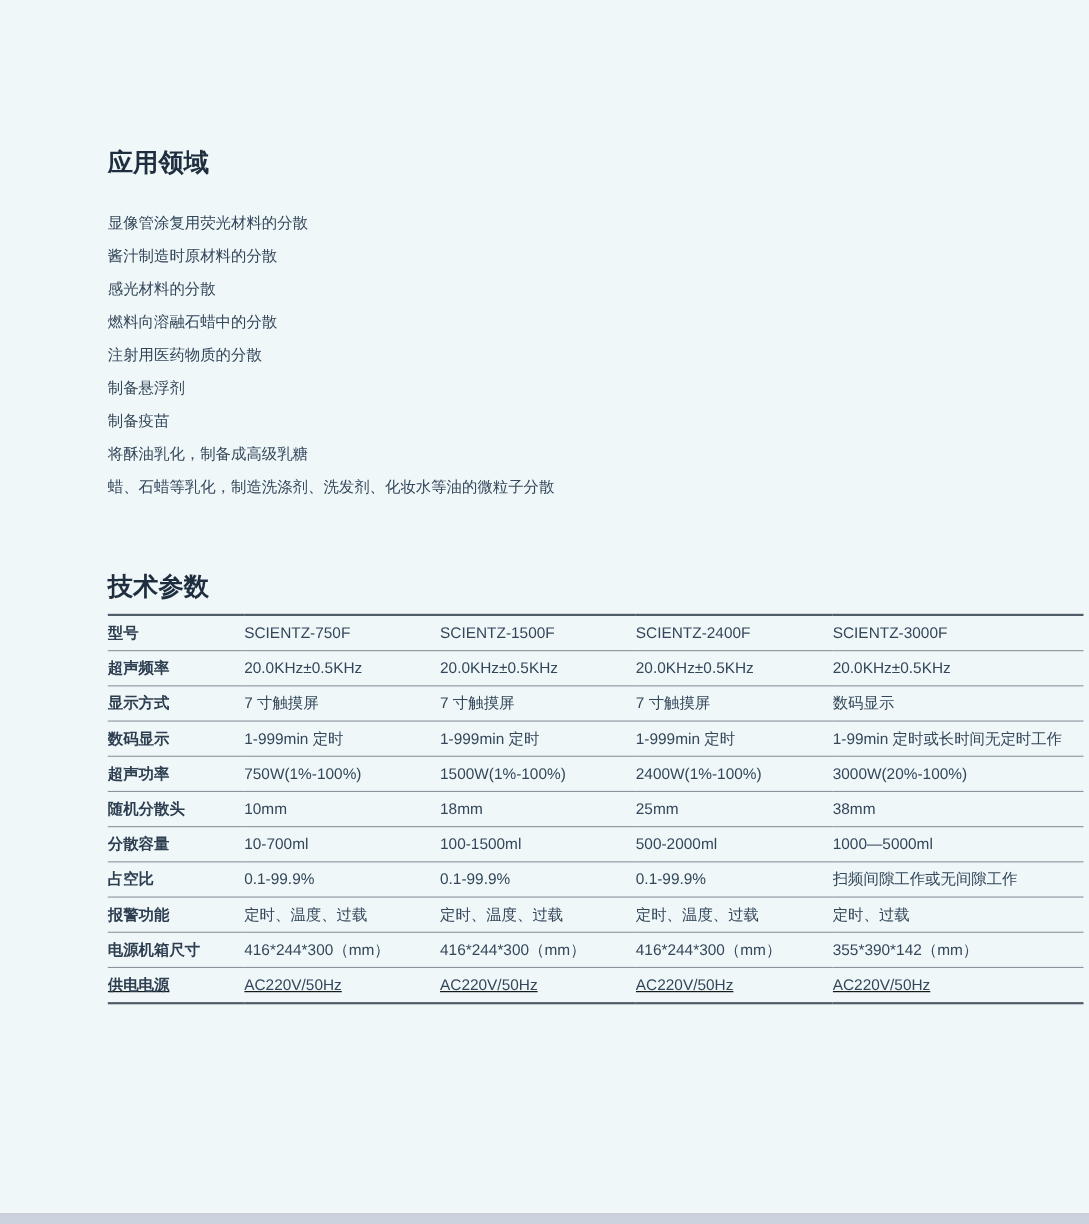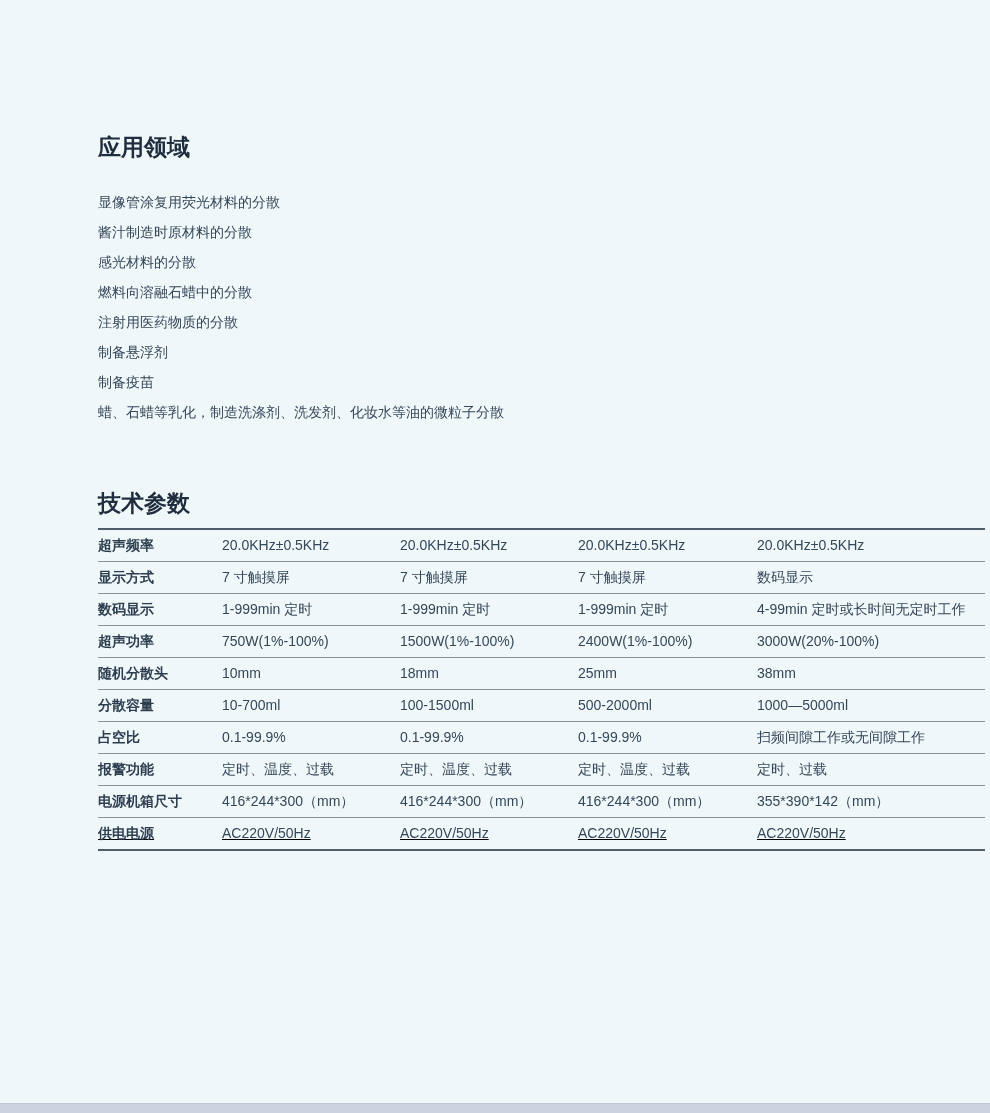--- a/index.html
+++ b/index.html
@@ -84,54 +84,62 @@
   <h2 class="section-title">应用领域</h2>
 
   <ul class="app-list" id="app-list">
       <li>显像管涂复用荧光材料的分散</li>
       <li>酱汁制造时原材料的分散</li>
       <li>感光材料的分散</li>
       <li>燃料向溶融石蜡中的分散</li>
       <li>注射用医药物质的分散</li>
       <li>制备悬浮剂</li>
       <li>制备疫苗</li>
+      <li>将酥油乳化，制备成高级乳糖</li>
       <li>蜡、石蜡等乳化，制造洗涤剂、洗发剂、化妆水等油的微粒子分散</li>
     </ul>
 
   <h2 class="section-title specs-title">技术参数</h2>
 
   <table class="specs">
     <colgroup>
       <col style="width:124px">
       <col style="width:178px">
       <col style="width:178px">
       <col style="width:179px">
       <col style="width:228px">
     </colgroup>
     <tbody id="spec-rows">
+        <tr>
+          <th>型号</th>
+          <td>SCIENTZ-750F</td>
+          <td>SCIENTZ-1500F</td>
+          <td>SCIENTZ-2400F</td>
+          <td>SCIENTZ-3000F</td>
+        </tr>
         <tr>
           <th>超声频率</th>
           <td>20.0KHz±0.5KHz</td>
           <td>20.0KHz±0.5KHz</td>
           <td>20.0KHz±0.5KHz</td>
           <td>20.0KHz±0.5KHz</td>
         </tr>
         <tr>
           <th>显示方式</th>
           <td>7 寸触摸屏</td>
           <td>7 寸触摸屏</td>
           <td>7 寸触摸屏</td>
           <td>数码显示</td>
         </tr>
         <tr>
           <th>数码显示</th>
           <td>1-999min 定时</td>
           <td>1-999min 定时</td>
           <td>1-999min 定时</td>
-          <td>4-99min 定时或长时间无定时工作</td>
+          <td>1-99min 定时或长时间无定时工作</td>
         </tr>
         <tr>
           <th>超声功率</th>
           <td>750W(1%-100%)</td>
           <td>1500W(1%-100%)</td>
           <td>2400W(1%-100%)</td>
           <td>3000W(20%-100%)</td>
         </tr>
         <tr>
           <th>随机分散头</th>

